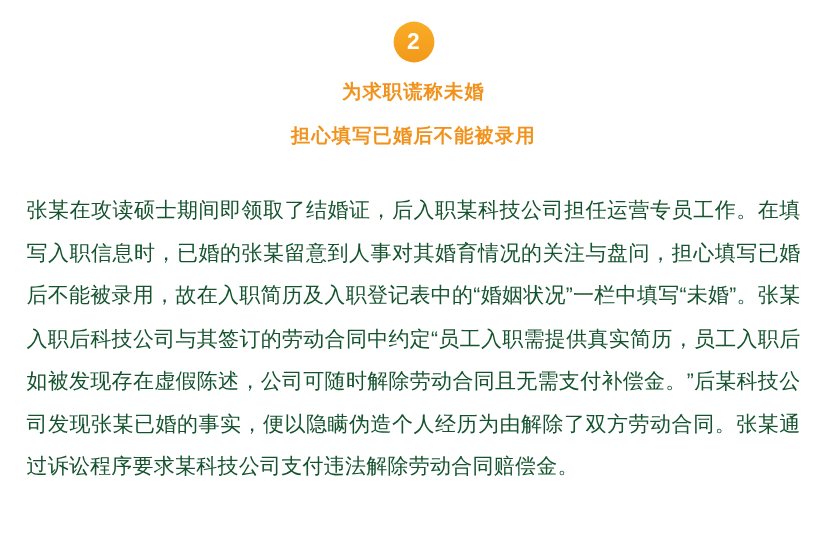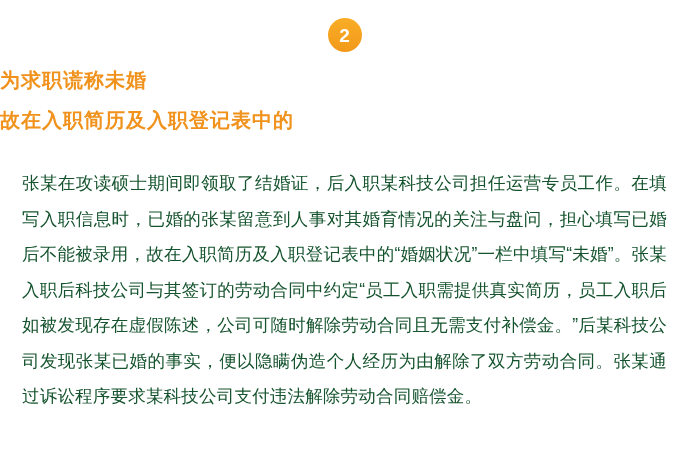--- a/index.html
+++ b/index.html
@@ -34,23 +34,23 @@
     color: #ffffff;
     font-size: 19px;
     font-weight: bold;
     display: flex;
     align-items: center;
     justify-content: center;
     line-height: 1;
   }
   .headline {
     margin-top: 18px;
-    text-align: left;
+    text-align: center;
     color: #f0921c;
-    font-size: 20px;
+    font-size: 16px;
     font-weight: bold;
     letter-spacing: 1px;
     line-height: 1.0;
   }
   .headline-line {
     display: block;
     margin-bottom: 20px;
   }
   .headline-line:last-child {
     margin-bottom: 0;
@@ -69,18 +69,18 @@
 <body>
 
 <div class="page">
 
   <div class="badge-wrap">
     <div class="badge">2</div>
   </div>
 
   <div class="headline">
     <span class="headline-line">为求职谎称未婚</span>
-    <span class="headline-line">故在入职简历及入职登记表中的</span>
+    <span class="headline-line">担心填写已婚后不能被录用</span>
   </div>
 
   <div class="body-text">张某在攻读硕士期间即领取了结婚证，后入职某科技公司担任运营专员工作。在填写入职信息时，已婚的张某留意到人事对其婚育情况的关注与盘问，担心填写已婚后不能被录用，故在入职简历及入职登记表中的“婚姻状况”一栏中填写“未婚”。张某入职后科技公司与其签订的劳动合同中约定“员工入职需提供真实简历，员工入职后如被发现存在虚假陈述，公司可随时解除劳动合同且无需支付补偿金。”后某科技公司发现张某已婚的事实，便以隐瞒伪造个人经历为由解除了双方劳动合同。张某通过诉讼程序要求某科技公司支付违法解除劳动合同赔偿金。</div>
 
 </div>
 
 </body></html>

